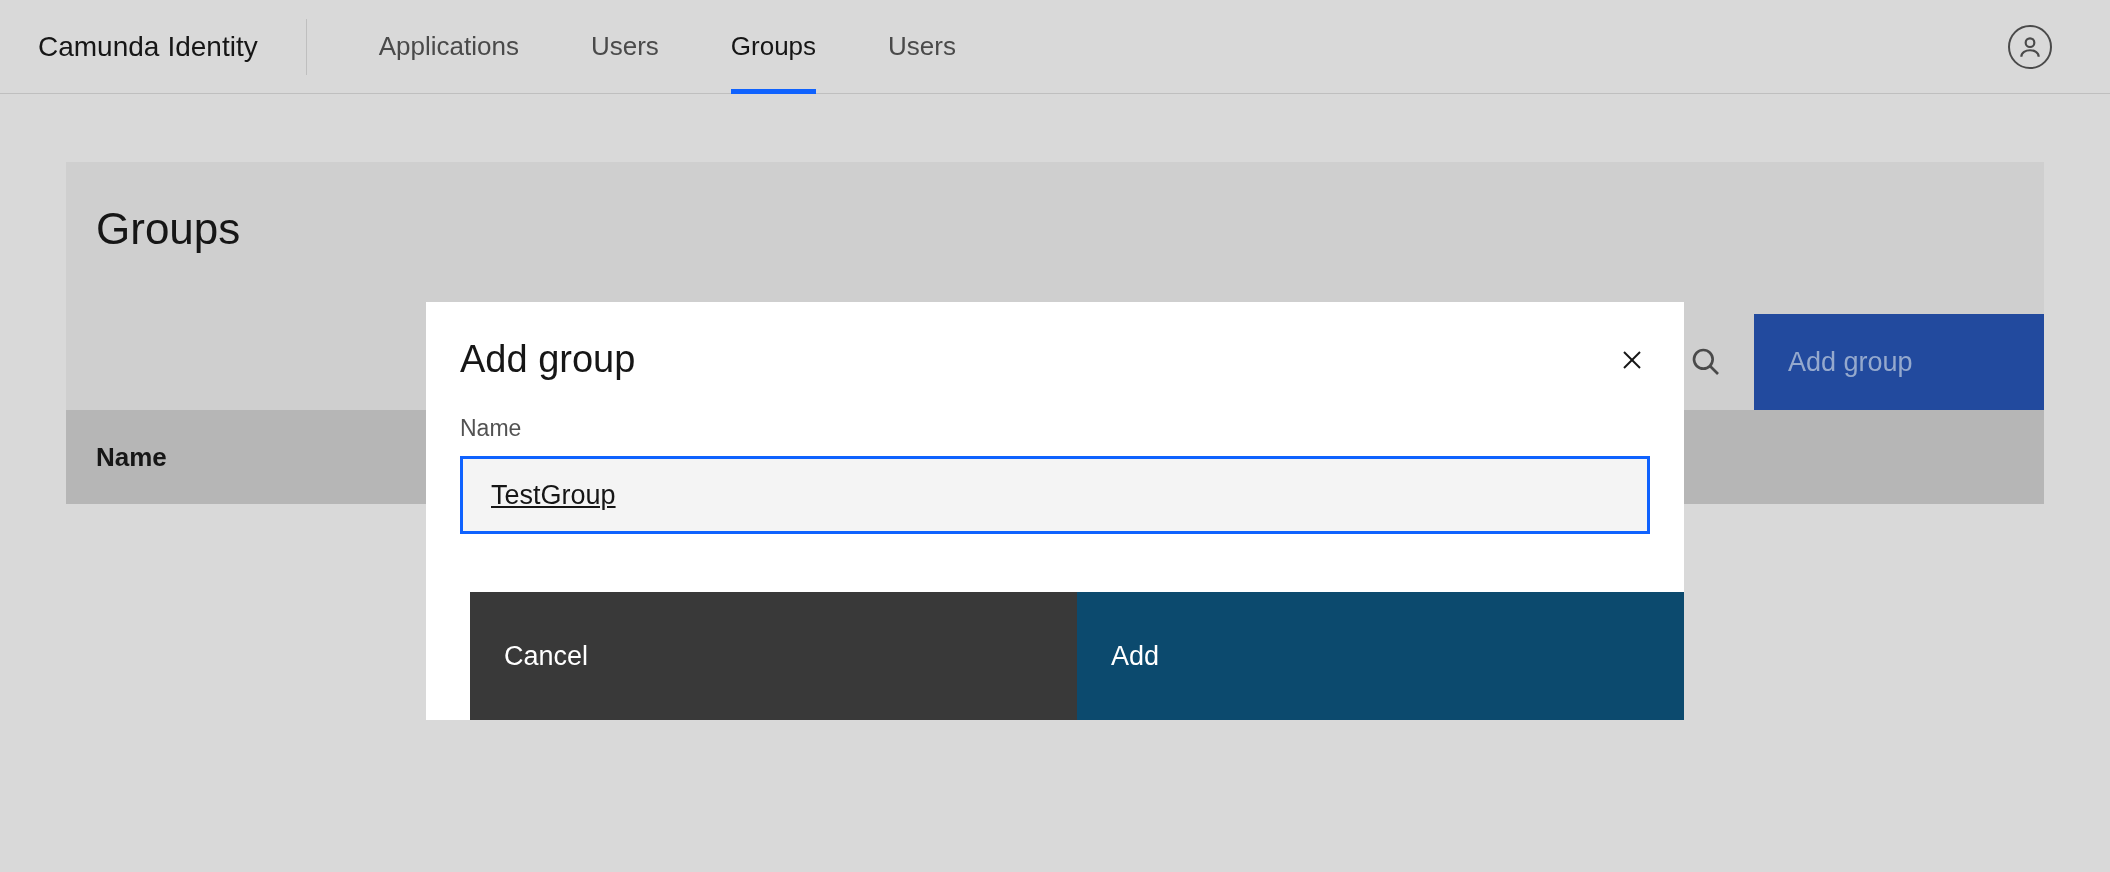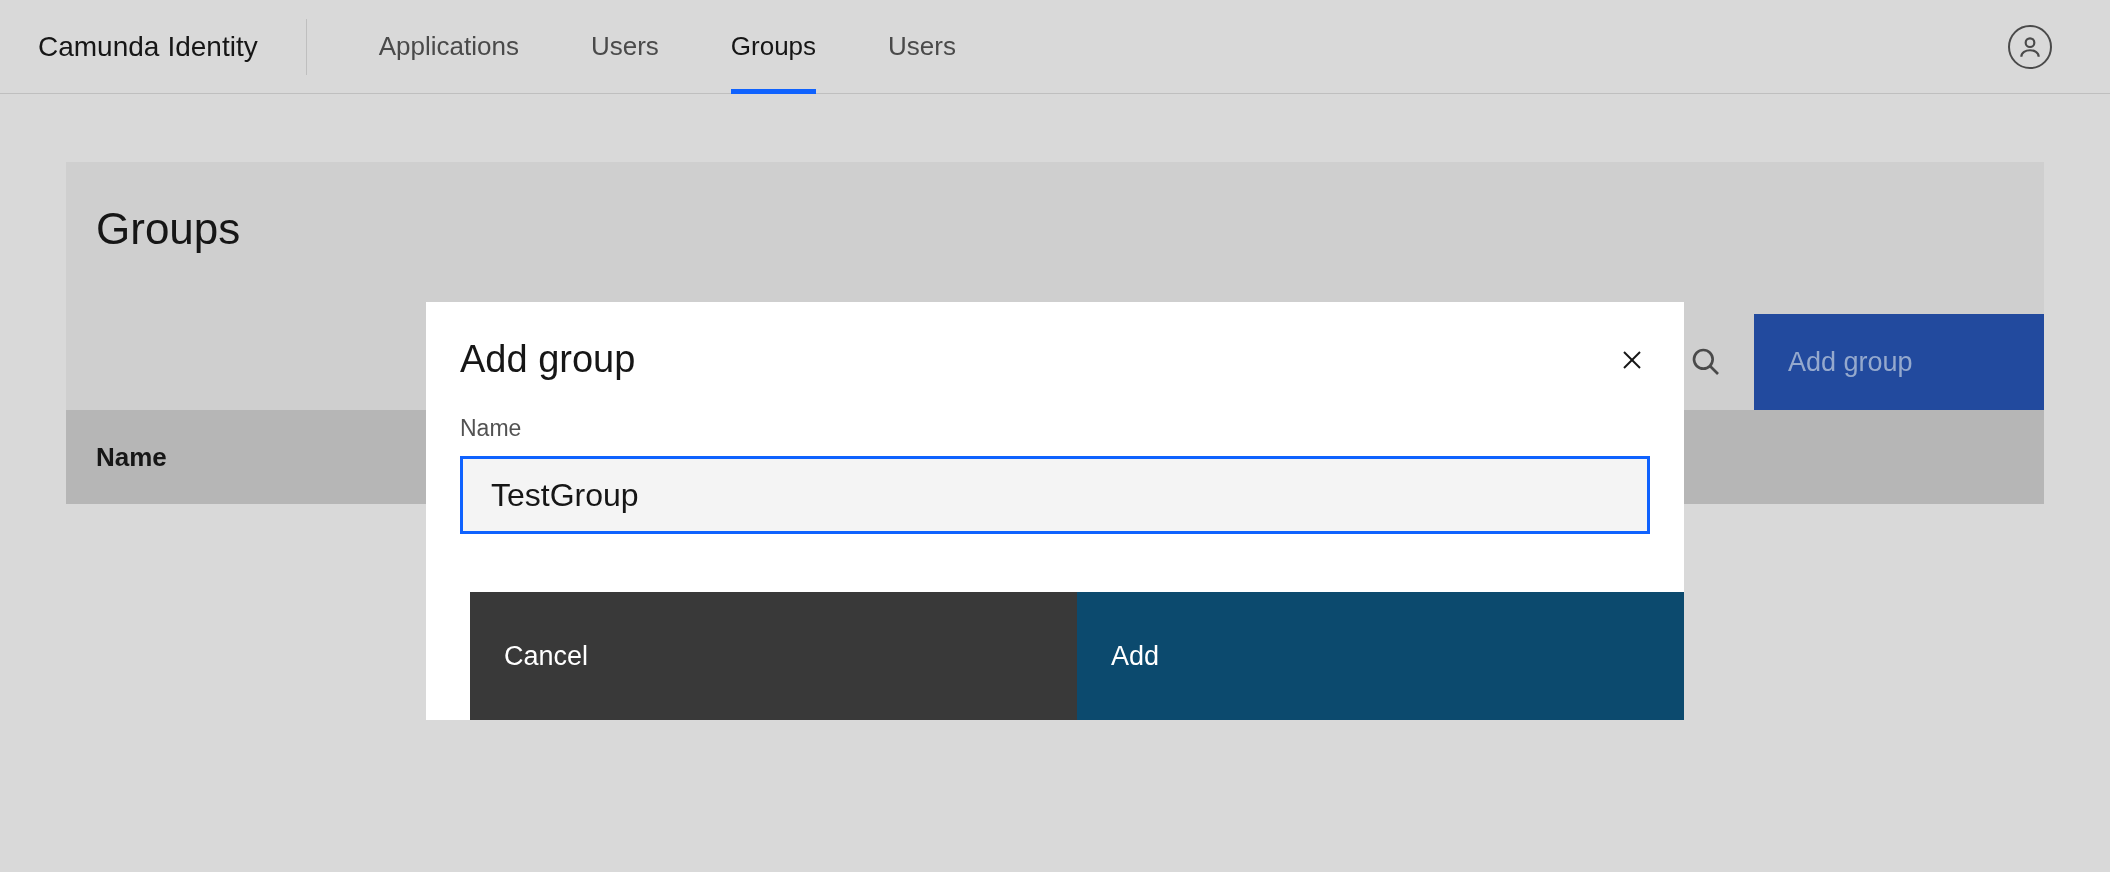--- a/index.html
+++ b/index.html
@@ -155,23 +155,24 @@
     font-size: 23px;
     color: #525252;
     margin-bottom: 14px;
   }
   .text-input {
     width: 100%;
     height: 78px;
     background: #f4f4f4;
     border: 3px solid #0f62fe;
     outline: none;
-    font-size: 32px;
+    font-size: 27px;
     color: #161616;
     padding: 0 28px;
+    text-decoration: underline;
   }
   .modal-footer {
     display: flex;
     height: 128px;
   }
   .btn {
     flex: 1;
     display: flex;
     align-items: center;
     padding: 0 34px;

